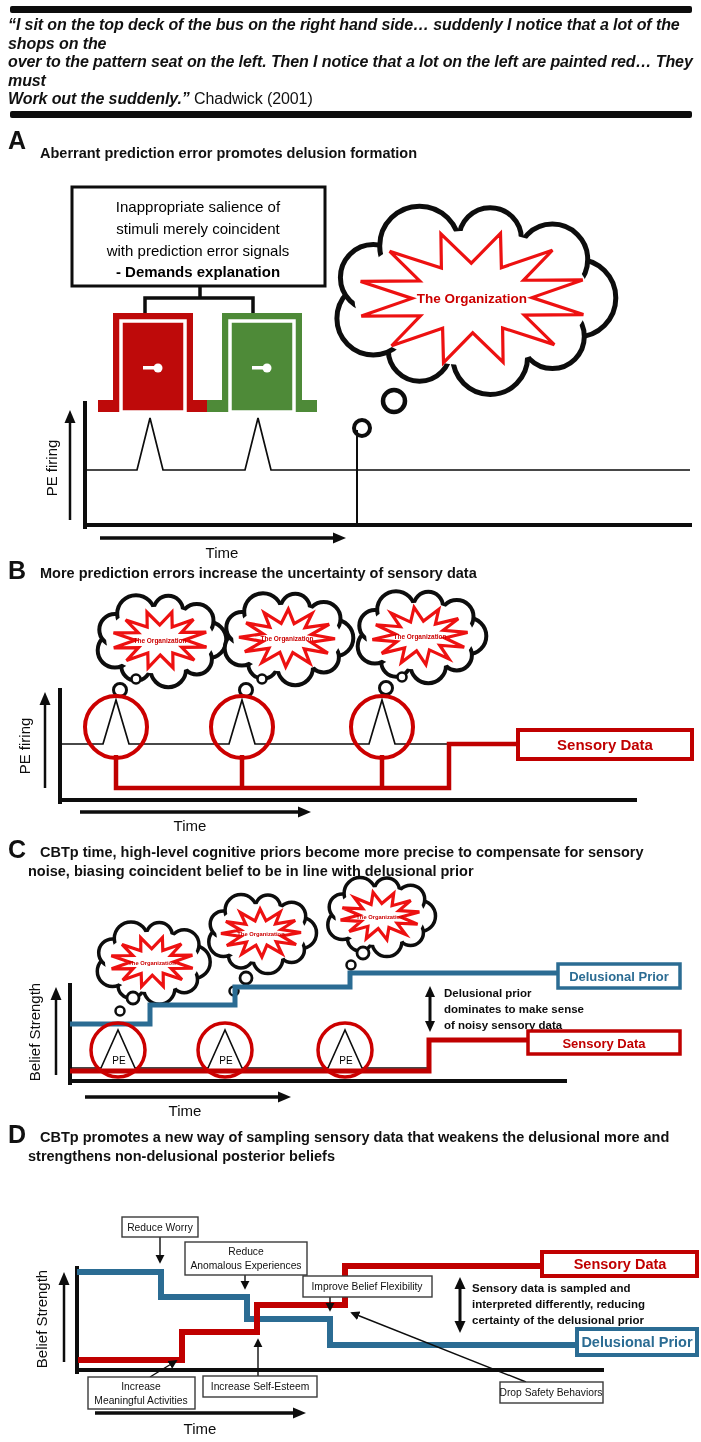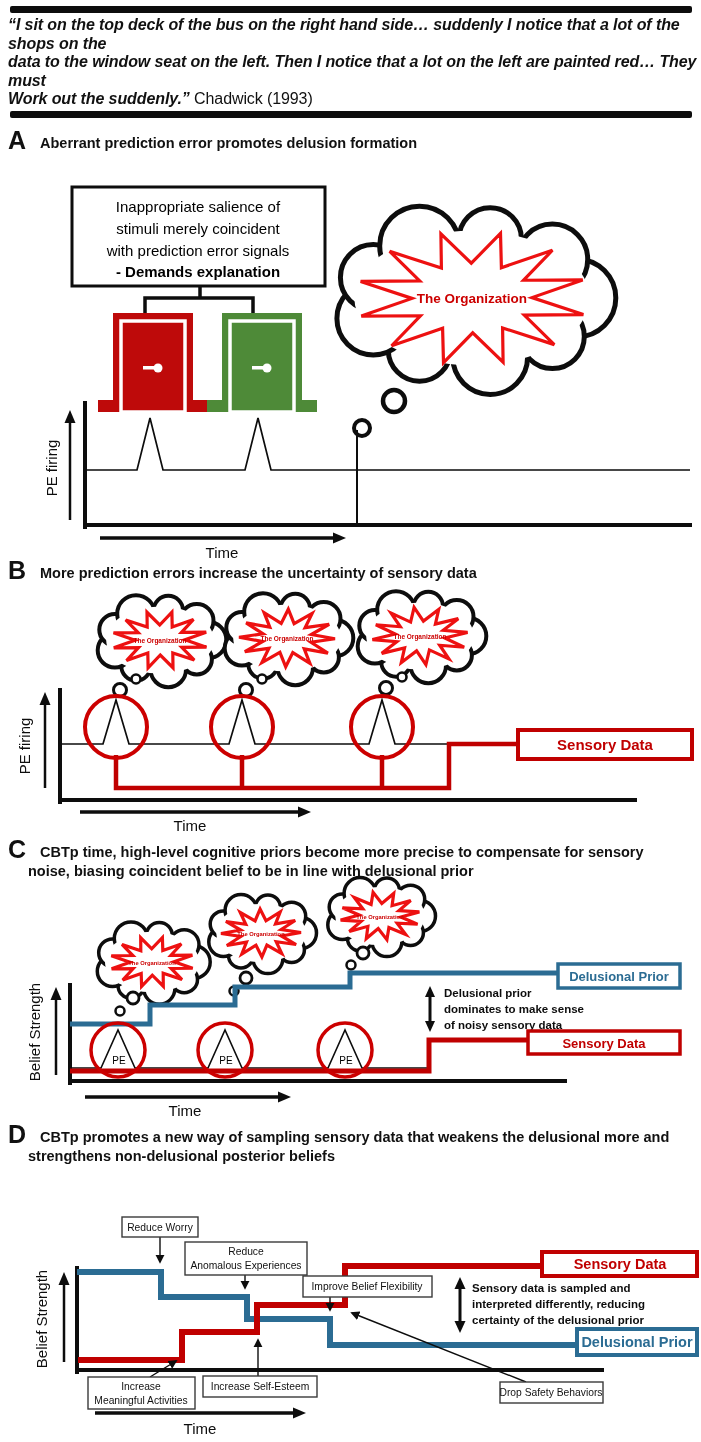--- a/index.html
+++ b/index.html
@@ -30,27 +30,27 @@
   .callouttext{font-size:10.3px;fill:#111;text-anchor:middle;}
   .calloutarrow{stroke:#0d0d0d;stroke-width:1.4;fill:none;}
   .anno{font-size:11.5px;font-weight:bold;fill:#0d0d0d;}
 </style>
 </head>
 <body>
 
 <div class="bar" style="top:6px"></div>
 <div class="quote">
   <span style="display:block">“I sit on the top deck of the bus on the right hand side… suddenly I notice that a lot of the shops on the</span>
-  <span style="display:block">data to the window seat on the left. Then I notice that a lot on the left are painted red… They must</span>
-  <span style="display:block"><span>Work out the suddenly.”</span> <span class="attr">Chadwick (1993)</span></span>
+  <span style="display:block">over to the pattern seat on the left. Then I notice that a lot on the left are painted red… They must</span>
+  <span style="display:block"><span>Work out the suddenly.”</span> <span class="attr">Chadwick (2001)</span></span>
 </div>
 <div class="bar" style="top:111px"></div>
 
 <div class="plabel" style="top:127px">A</div>
-<div class="phead" style="top:134px">Aberrant prediction error promotes delusion formation</div>
+<div class="phead" style="top:144px">Aberrant prediction error promotes delusion formation</div>
 
 <div class="plabel" style="top:557px">B</div>
 <div class="phead" style="top:564px">More prediction errors increase the uncertainty of sensory data</div>
 
 <div class="plabel" style="top:836px">C</div>
 <div class="phead" style="top:843px"><span>CBTp time, high-level cognitive priors become more precise to compensate for sensory noise,</span> <span>biasing coincident belief to be in line with delusional prior</span></div>
 
 <div class="plabel" style="top:1121px">D</div>
 <div class="phead" style="top:1128px"><span>CBTp promotes a new way of sampling sensory data that weakens the delusional more</span> <span>and strengthens non-delusional posterior beliefs</span></div>
 

